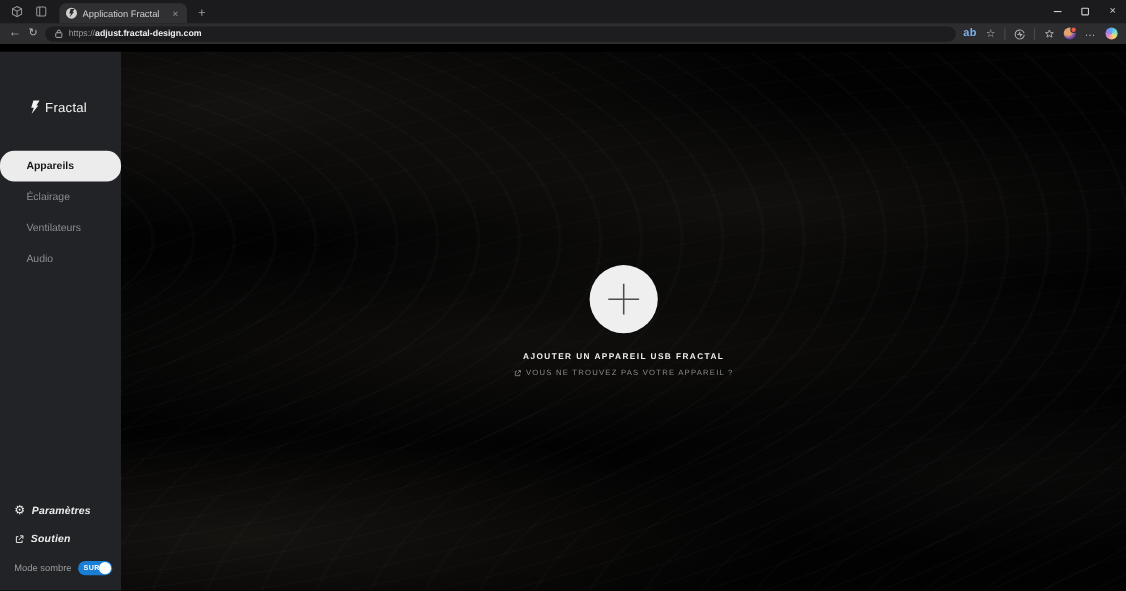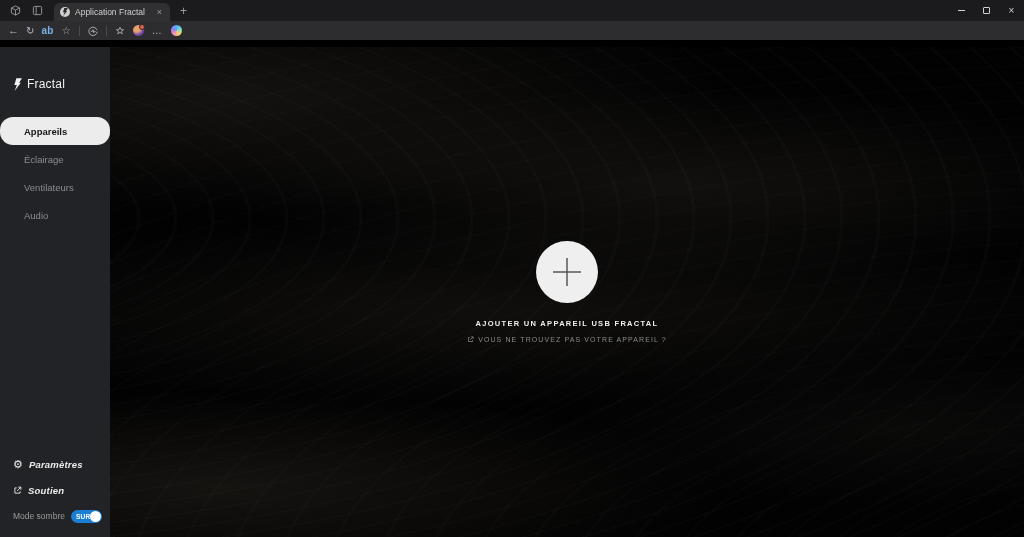--- a/index.html
+++ b/index.html
@@ -37,21 +37,21 @@
   .avatar::after { content:""; position:absolute; right:-1px; top:-1px; width:4px; height:4px; border-radius:50%; background:#e85b4b; border:1px solid #2d2d30; }
   .copilot { width:11px; height:11px; border-radius:50%; flex:none;
     background:conic-gradient(#4fb3ff, #7ee0c3, #f8d86a, #f48fb1, #9a7df0, #4fb3ff); }
 
   
   .page { height:497px; display:flex; flex-direction:column; background:#000; }
   .page-top-strip { height:7px; background:#000; flex:none; }
   .page-body { flex:1; display:flex; min-height:0; }
 
   .sidebar { width:110px; flex:none; background:#222326; display:flex; flex-direction:column; }
-  .logo { display:flex; align-items:flex-end; gap:5px; padding:24px 0 0 13px; height:44px; }
+  .logo { display:flex; align-items:flex-start; gap:5px; padding:24px 0 0 27px; height:44px;margin-top:20px; }
   .logo-text { color:#f2f2f2; font-size:12px; letter-spacing:.2px; }
   .nav { margin-top:26px; display:flex; flex-direction:column; }
   .nav-item { height:28px; display:flex; align-items:center; padding-left:24px; font-size:9.5px; color:#8a8d90; cursor:default;border-radius:13px; }
   .nav-item.active { background:#ececec; color:#161616; font-weight:bold; }
   .side-footer { margin-top:auto; padding:0 0 8px 13px; display:flex; flex-direction:column; }
   .foot-row { height:26px; display:flex; align-items:center; gap:6px; }
   .foot-label { color:#ececec; font-size:9.5px; font-weight:bold; letter-spacing:.2px;font-style:italic; }
   .mode-label { color:#9a9a9a; font-size:8.5px; }
   .gear { color:#ececec; font-size:11px; line-height:1; }
   .toggle { width:31px; height:13px; border-radius:7px; background:#1a7fd4; position:relative; display:flex; align-items:center; flex:none; }
@@ -116,20 +116,27 @@
         <span class="max-glyph"></span>
       </span>
     <span class="winbtn close-glyph">×</span>
   </div>
 </div>
 
 <div class="toolbar">
   <span class="navbtn">←</span>
   <span class="navbtn" style="font-size:10px">↻</span>
 
+  <div class="omnibox">
+    <svg width="7" height="9" viewBox="0 0 10 12" fill="none" stroke="#b9b9b9" stroke-width="1.2">
+      <rect x="1" y="5" width="8" height="6" rx="1"></rect>
+        <path d="M3 5 V3.5 a2 2 0 0 1 4 0 V5"></path>
+    </svg>
+    <span class="url"><span class="proto">https://</span><span class="domain">adjust.fractal-design.com</span></span>
+  </div>
 
   <div class="tool-icons">
     <span class="t-ico translate">ab</span>
     <span class="t-ico" style="font-size:10px">☆</span>
     <span class="vdiv"></span>
     <span class="t-ico">
       <svg width="10" height="10" viewBox="0 0 12 12" fill="none" stroke="#b5b5b5" stroke-width="1.1">
         <path d="M10.8 5 A5 5 0 1 0 11 6.8"></path>
           <path d="M3.5 6.5 L5 6.5 L6 4.5 L7 8 L7.8 6.5 L9 6.5"></path>
       </svg>

